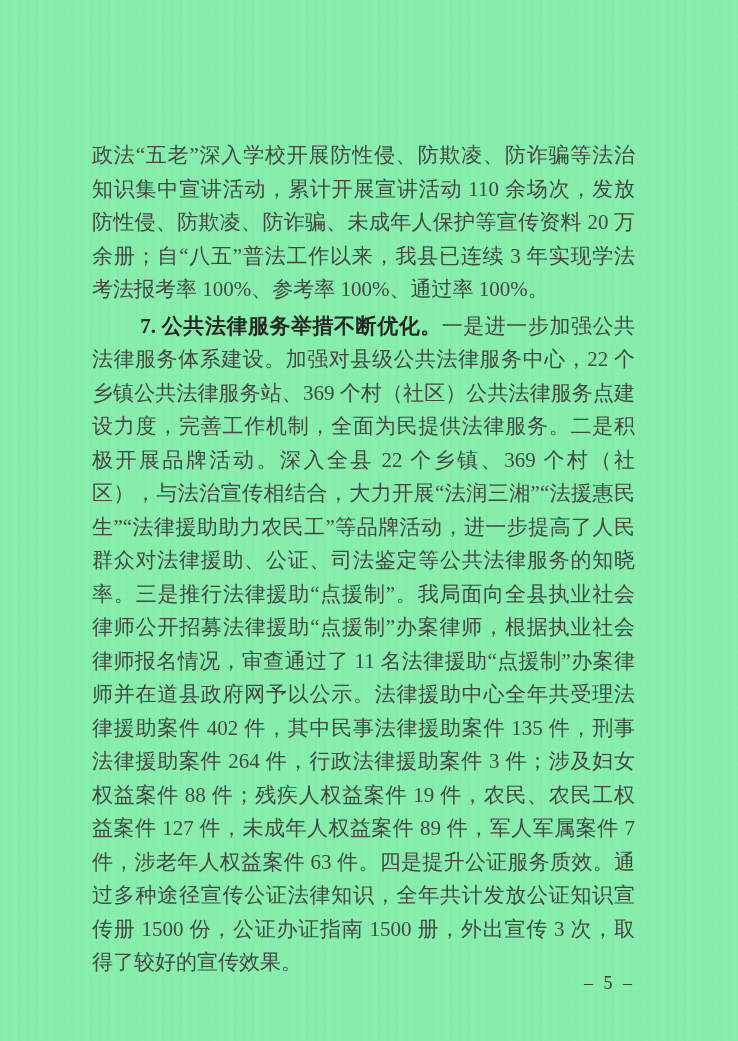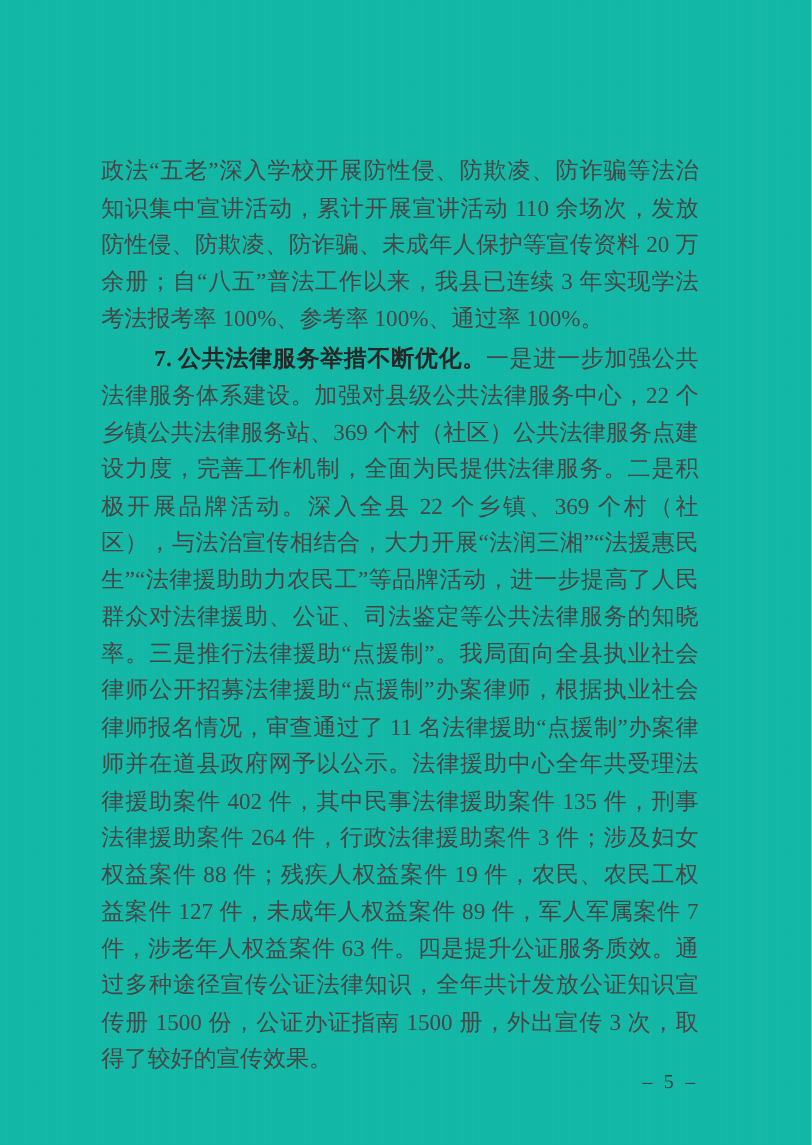--- a/index.html
+++ b/index.html
@@ -5,21 +5,21 @@
   html, body {
     margin: 0;
     padding: 0;
     background: #e8e8e6;
   }
   .page {
     position: relative;
     width: 738px;
     height: 1041px;
     margin: 0 auto;
-    background: #14b8a6;
+    background: #86efac;
     overflow: hidden;
     font-family: "Liberation Serif", "DejaVu Serif", serif;
   }
   
   .page::before {
     content: "";
     position: absolute;
     inset: 0;
     background:
       repeating-linear-gradient(90deg, rgba(0,0,0,0.012) 0 2px, transparent 2px 9px),

